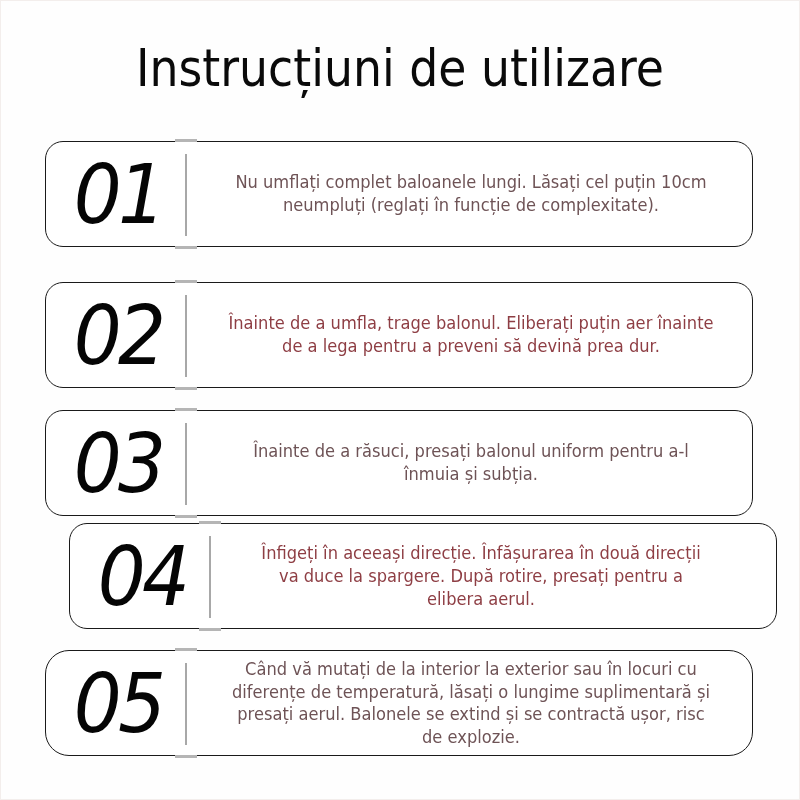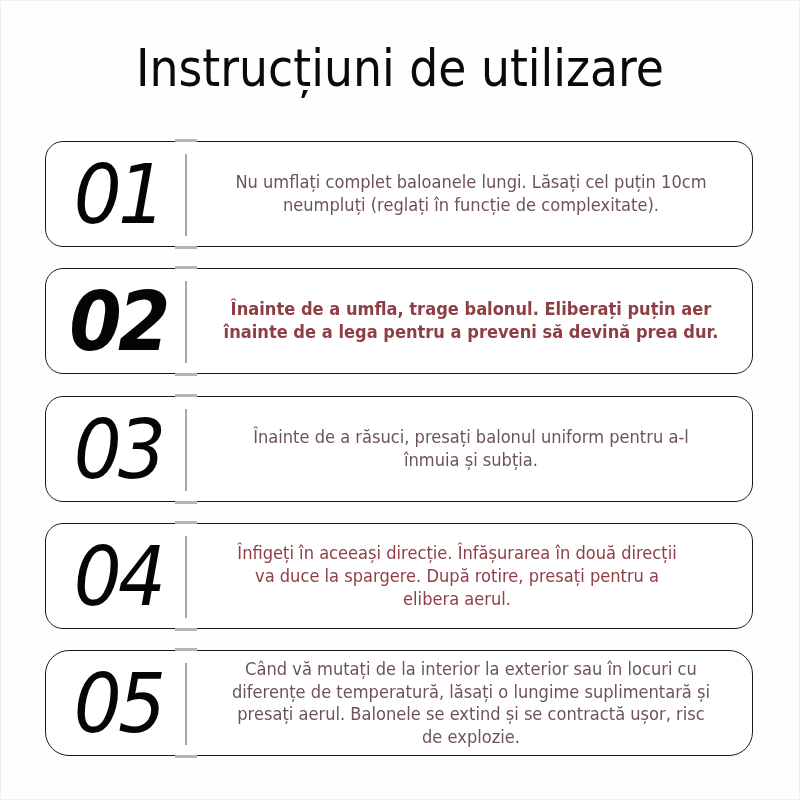--- a/index.html
+++ b/index.html
@@ -104,37 +104,37 @@
 <div class="title">Instrucțiuni de utilizare</div>
 
 <div class="card" style="top:141px;">
   <div class="num">01</div>
   <div class="tab-top"></div>
   <div class="divider"></div>
   <div class="tab-bottom"></div>
   <div class="text grey" style="padding:0 4px;">Nu umflați complet baloanele lungi. Lăsați cel puțin 10cm neumpluți (reglați în funcție de complexitate).</div>
 </div>
 
-<div class="card" style="top:268px;font-weight:bold;">
+<div class="card" style="top:282px;">
   <div class="num">02</div>
   <div class="tab-top"></div>
   <div class="divider"></div>
   <div class="tab-bottom"></div>
   <div class="text red" style="padding:0 6px;">Înainte de a umfla, trage balonul. Eliberați puțin aer înainte de a lega pentru a preveni să devină prea dur.</div>
 </div>
 
-<div class="card" style="top:396px;text-decoration:underline;">
+<div class="card" style="top:410px;text-decoration:underline;">
   <div class="num">03</div>
   <div class="tab-top"></div>
   <div class="divider"></div>
   <div class="tab-bottom"></div>
   <div class="text grey" style="padding:0 30px;">Înainte de a răsuci, presați balonul uniform pentru a-l înmuia și subția.</div>
 </div>
 
-<div class="card" style="top:523px;">
+<div class="card" style="top:523px;margin-left:24px;">
   <div class="num">04</div>
   <div class="tab-top"></div>
   <div class="divider"></div>
   <div class="tab-bottom"></div>
   <div class="text red" style="padding:0 50px 0 20px;">Înfigeți în aceeași direcție. Înfășurarea în două direcții va duce la spargere. După rotire, presați pentru a elibera aerul.</div>
 </div>
 
 <div class="card" style="top:650px;border-radius:24px;">
   <div class="num">05</div>
   <div class="tab-top"></div>

